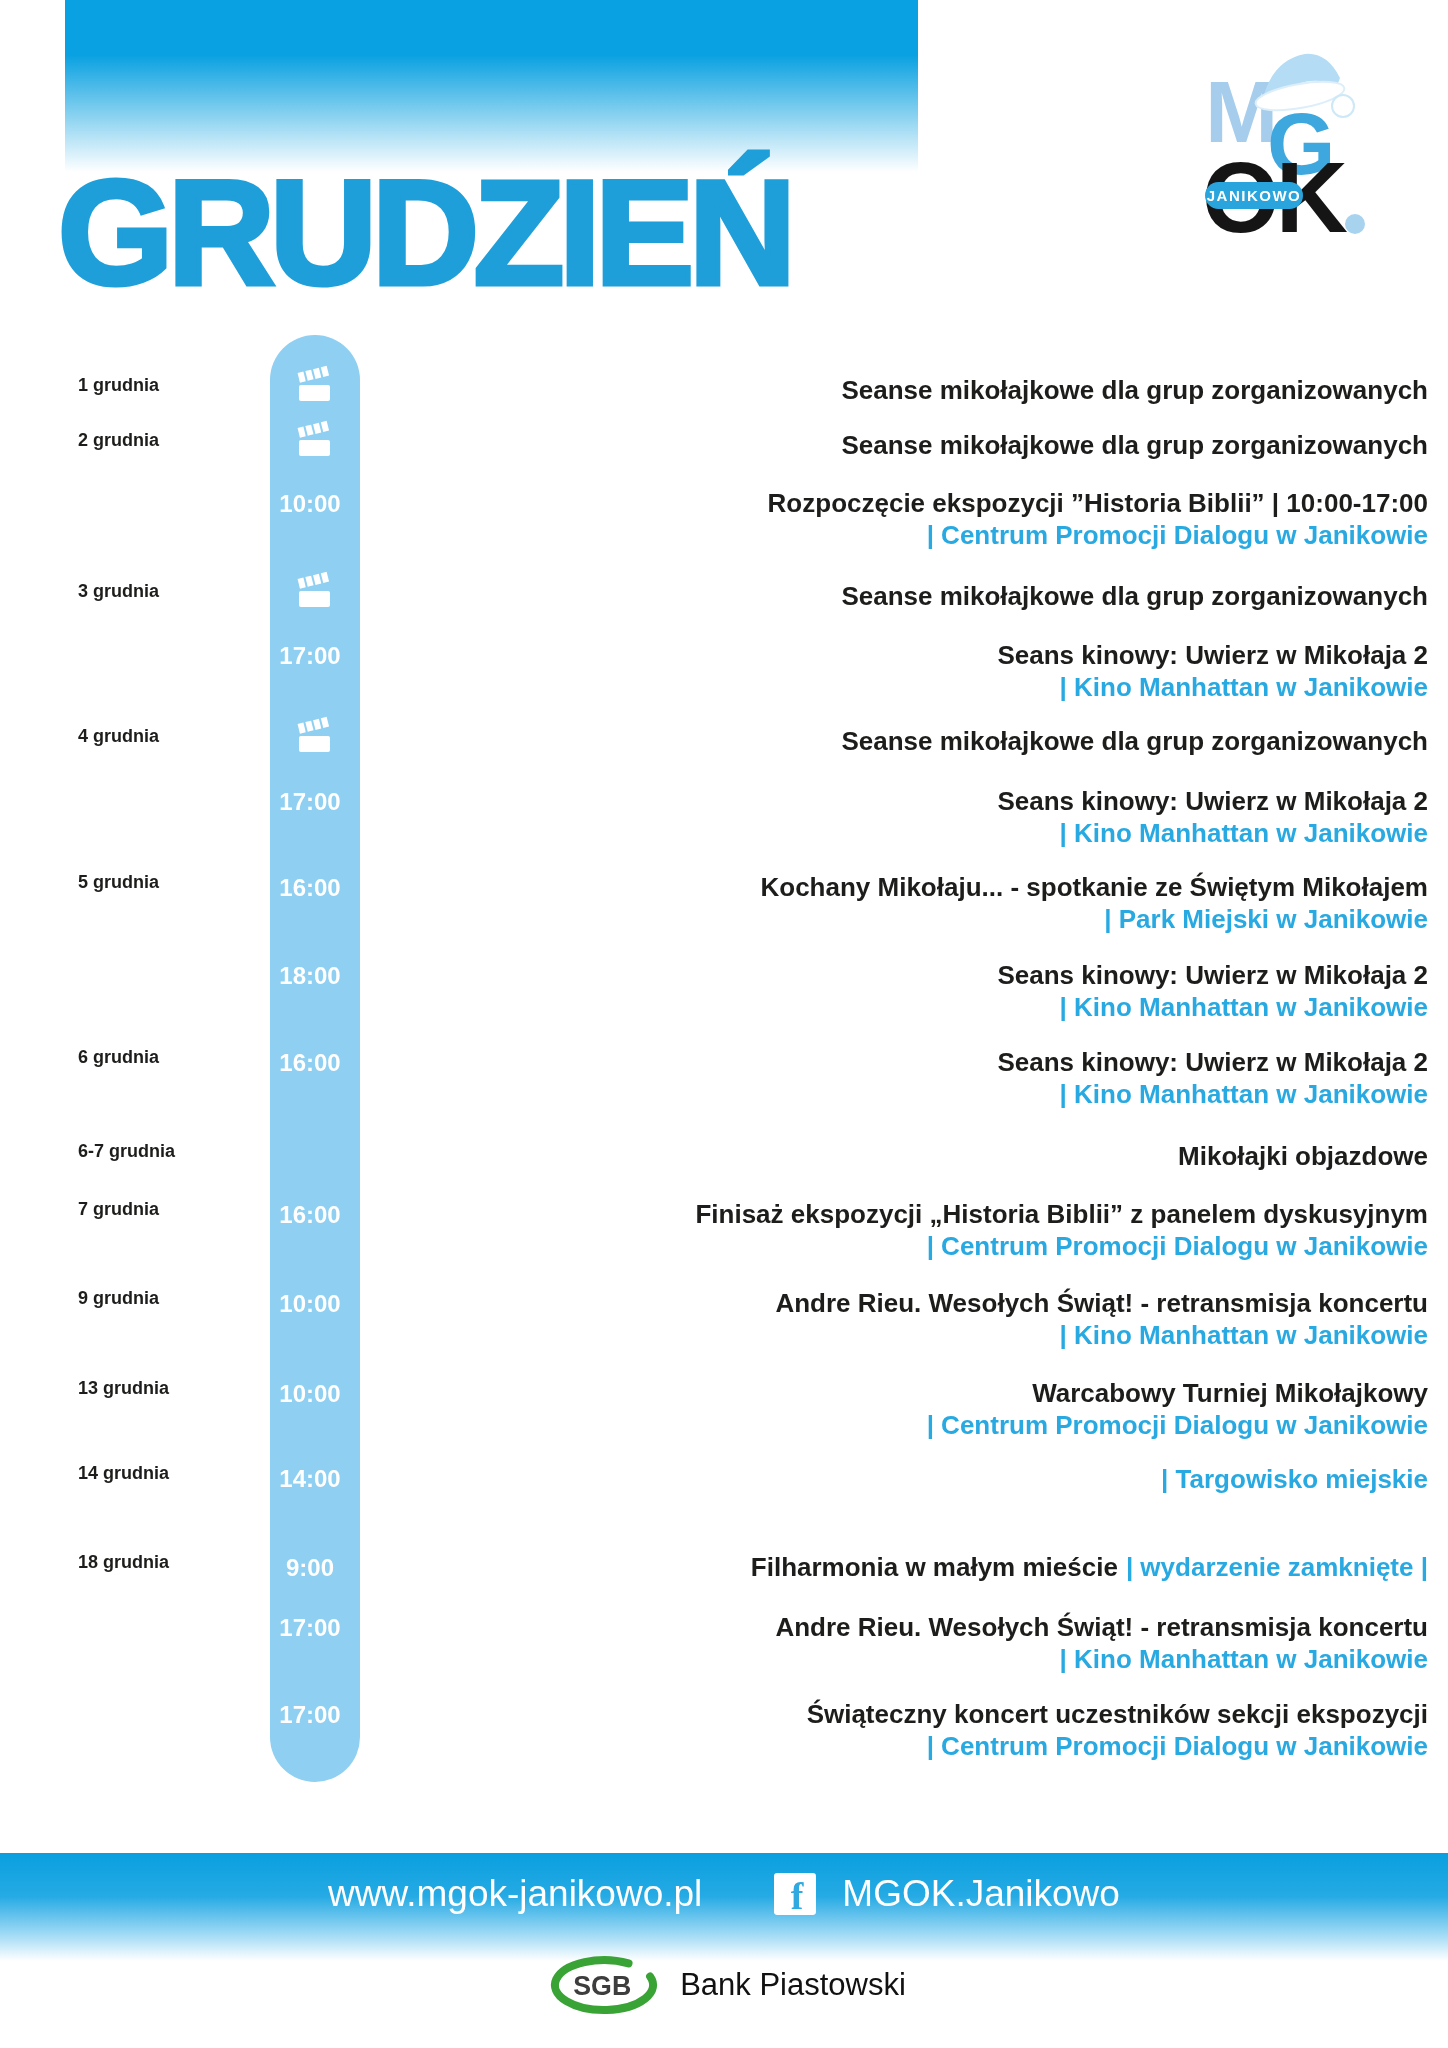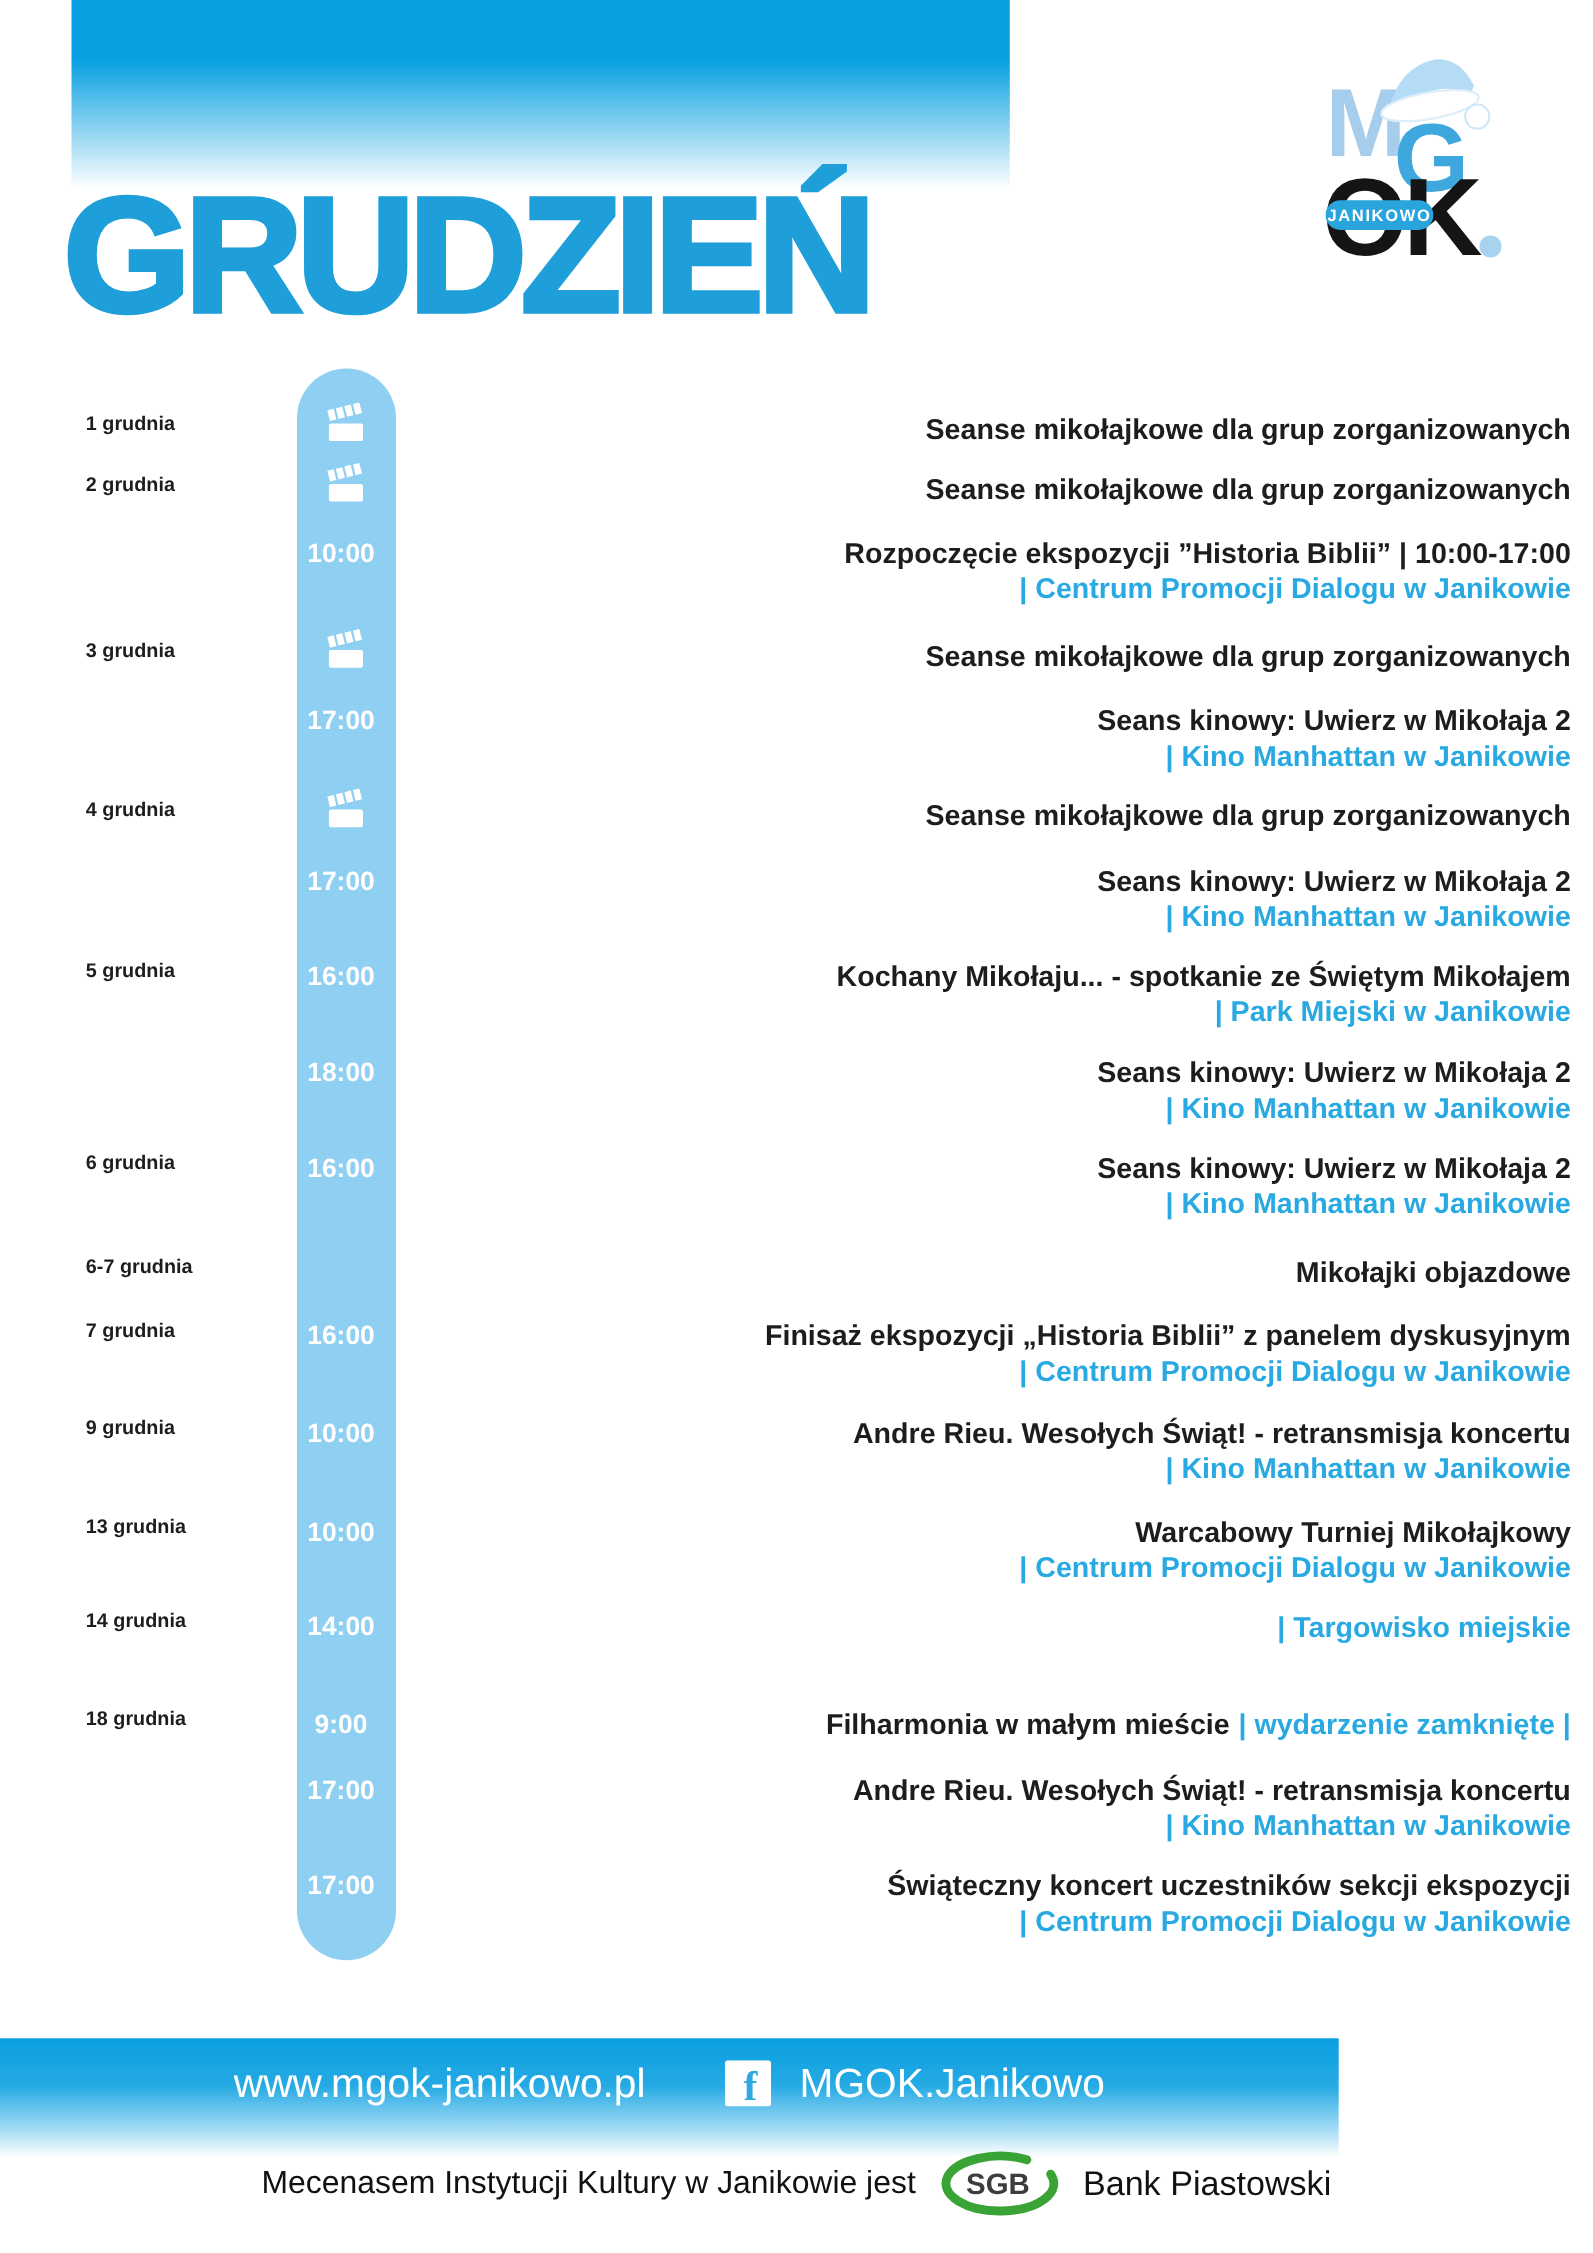--- a/index.html
+++ b/index.html
@@ -26,21 +26,21 @@
   .date{position:absolute;left:78px;top:0;font-size:18px;font-weight:bold;color:#1d1d1b;white-space:nowrap;}
   .time{position:absolute;left:270px;top:2px;width:80px;text-align:center;
         font-size:24px;font-weight:bold;color:#fff;}
   .icon-clap{position:absolute;left:294px;top:-12px;width:42px;height:44px;}
   .content{position:absolute;left:433px;top:0;right:20px;text-align:right;}
   .title-line{font-size:26px;font-weight:bold;color:#1d1d1b;line-height:31px;white-space:nowrap;}
   .loc{font-size:26px;font-weight:bold;color:#29a9e1;line-height:31px;margin-top:1px;white-space:nowrap;}
   .loc-inline{color:#29a9e1;margin-left:8px;}
 
   
-  .footerbar{position:absolute;left:0;top:1853px;width:1217px;height:108px;
+  .footerbar{position:absolute;left:0;top:1853px;width:1448px;height:108px;
         background:linear-gradient(180deg,#0a9fe0 0%,#25aae4 40%,#a9def6 78%,#ffffff 100%);}
   .footer-inner{position:absolute;top:20px;left:0;width:100%;display:flex;justify-content:center;
         align-items:center;gap:26px;color:#fff;font-size:37px;}
   .site{margin-right:46px;}
   .fb-icon{width:42px;height:42px;}
 
   
   .sponsor{position:absolute;left:0;top:1952px;width:1448px;display:flex;justify-content:center;
         align-items:center;gap:14px;}
   .sponsor-text{font-size:29px;color:#111;}
@@ -257,21 +257,20 @@
       <span class="site">www.mgok-janikowo.pl</span>
       <svg class="fb-icon" viewBox="0 0 40 40">
         <rect width="40" height="40" rx="3" fill="#ffffff"></rect>
         <text x="22" y="34" text-anchor="middle" font-family="Liberation Serif, serif" font-size="36" font-weight="bold" fill="#2fa9e0">f</text>
       </svg>
       <span>MGOK.Janikowo</span>
     </div>
   </div>
 
   <div class="sponsor">
-    <span class="sponsor-text">Mecenasem Instytucji Kultury w Janikowie jest</span>
     <svg class="sgb" viewBox="0 0 130 74">
       <path d="M 92.5,12.8 A 55,28 0 1 0 116.7,27.5" fill="none" stroke="#3aa336" stroke-width="9" stroke-linecap="round"></path>
       <text x="63" y="48" text-anchor="middle" font-family="Liberation Sans, sans-serif" font-size="30" font-weight="bold" fill="#3d3d3d">SGB</text>
     </svg>
     <span class="bank">Bank Piastowski</span>
   </div>
 
 </div>
 
 </body></html>

